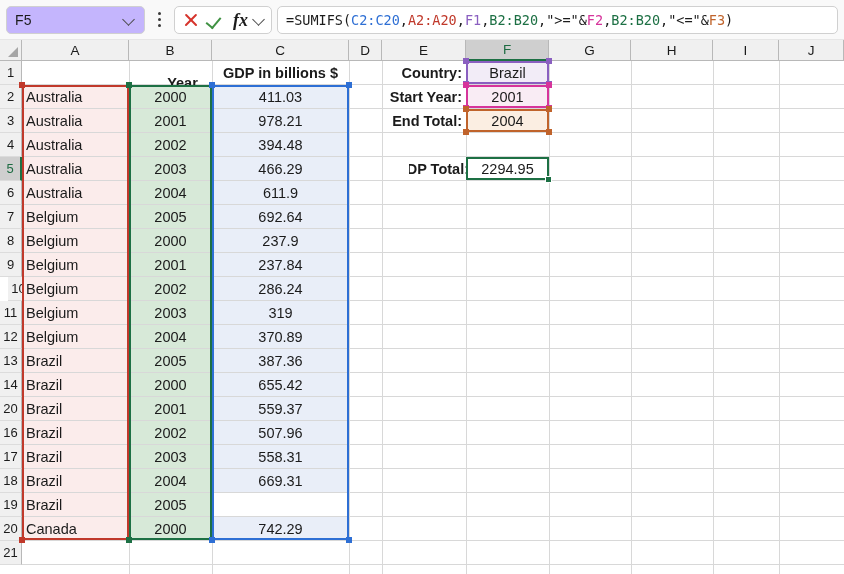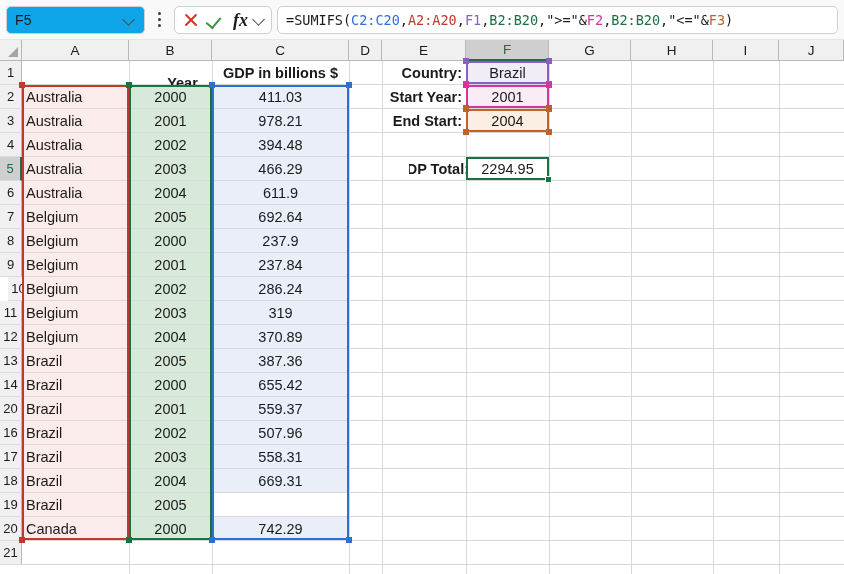--- a/index.html
+++ b/index.html
@@ -14,21 +14,21 @@
   #formula-strip {
     position: absolute; left: 0; top: 0;
     width: 844px; height: 40px;
     background: #f9f9f9;
     display: flex; align-items: center;
     padding: 0 6px;
     border-bottom: 1px solid #e6e6e6;
   }
   #name-box {
     width: 139px; height: 28px;
-    background: #0ea5e9;
+    background: #c4b5fd;
     border: 1px solid #d0d0d0;
     border-radius: 5px;
     display: flex; align-items: center;
     padding: 0 8px;
     flex: 0 0 auto;
   }
   #name-box-value {
     flex: 1 1 auto;
     font-size: 14px; color: #1b1b1b;
     letter-spacing: .2px;
@@ -343,21 +343,21 @@
       <div class="cell c-left fill-a" style="left: 0px; top: 408px; width: 107px; height: 23px;">Brazil</div>
       <div class="cell c-center fill-b" style="left: 107px; top: 408px; width: 83px; height: 23px;">2004</div>
       <div class="cell c-center fill-c" style="left: 190px; top: 408px; width: 137px; height: 23px;">669.31</div>
       <div class="cell c-left fill-a" style="left: 0px; top: 432px; width: 107px; height: 23px;">Brazil</div>
       <div class="cell c-center fill-b" style="left: 107px; top: 432px; width: 83px; height: 23px;">2005</div>
       <div class="cell c-left fill-a" style="left: 0px; top: 456px; width: 107px; height: 23px;">Canada</div>
       <div class="cell c-center fill-b" style="left: 107px; top: 456px; width: 83px; height: 23px;">2000</div>
       <div class="cell c-center fill-c" style="left: 190px; top: 456px; width: 137px; height: 23px;">742.29</div>
       <div class="cell c-right bold" style="left: 360px; top: 0px; width: 84px; height: 23px;">Country:</div>
       <div class="cell c-right bold" style="left: 360px; top: 24px; width: 84px; height: 23px;">Start Year:</div>
-      <div class="cell c-right bold" style="left: 360px; top: 48px; width: 84px; height: 23px;">End Start:</div>
+      <div class="cell c-right bold" style="left: 360px; top: 48px; width: 84px; height: 23px;">End Total:</div>
       <div class="cell c-right bold" style="left: 360px; top: 96px; width: 64px; height: 23px; margin-left: 27px;">GDP Total:</div>
       <div class="cell c-center fill-f1" style="left: 444px; top: 0px; width: 83px; height: 23px;">Brazil</div>
       <div class="cell c-center fill-f2" style="left: 444px; top: 24px; width: 83px; height: 23px;">2001</div>
       <div class="cell c-center fill-f3" style="left: 444px; top: 48px; width: 83px; height: 23px;">2004</div>
       <div class="cell c-center" style="left: 444px; top: 96px; width: 83px; height: 23px;">2294.95</div>
       <div class="rng" style="left: 0px; top: 24px; width: 107px; height: 455px; border: 2px solid rgb(192, 57, 43);"></div>
       <div class="handle" style="background: rgb(192, 57, 43); left: -3px; top: 21px;"></div>
       <div class="handle" style="background: rgb(192, 57, 43); left: 104px; top: 21px;"></div>
       <div class="handle" style="background: rgb(192, 57, 43); left: -3px; top: 476px;"></div>
       <div class="handle" style="background: rgb(192, 57, 43); left: 104px; top: 476px;"></div>

